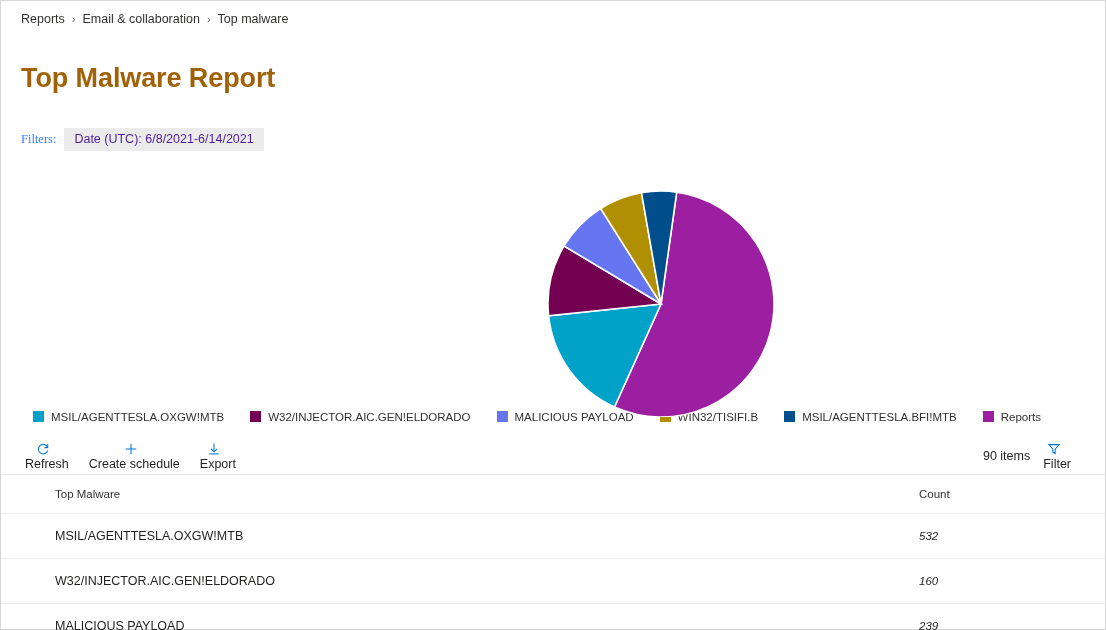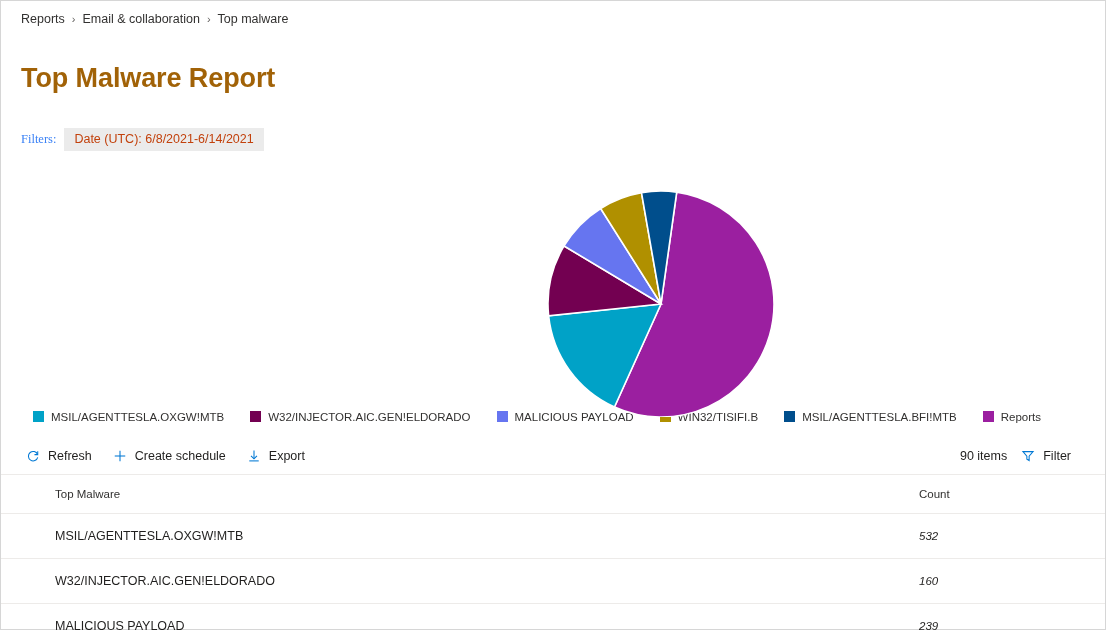--- a/index.html
+++ b/index.html
@@ -64,21 +64,21 @@
     padding: 16px 0 0 20px;
     font-size: 12.5px;
   }
   .filters-label {
     color: #3b82f6;
     margin-right: 8px;
     font-family: Liberation Serif, serif;
   }
   .filter-pill {
     background: #ebebeb;
-    color: #c2410c;
+    color: #4c1d95;
     font-size: 12.5px;
     padding: 4px 10px 5px 10px;
     white-space: nowrap;
   }
 
   
   .chart-area {
     position: relative;
     height: 240px;
     margin-top: 10px;
@@ -131,20 +131,21 @@
     display: flex;
     align-items: center;
     font-size: 12.5px;
     color: #201f1e;
     padding: 4px 8px 4px 6px;
     margin-right: 6px;
     cursor: pointer;
     background: none;
     border: none;
     font-family: inherit;
+    flex-direction: column;
   }
   .cmd-icon {
     width: 16px;
     height: 16px;
     margin-right: 7px;
     display: inline-flex;
     align-items: center;
     justify-content: center;
     color: #0078d4;
     flex: 0 0 auto;

